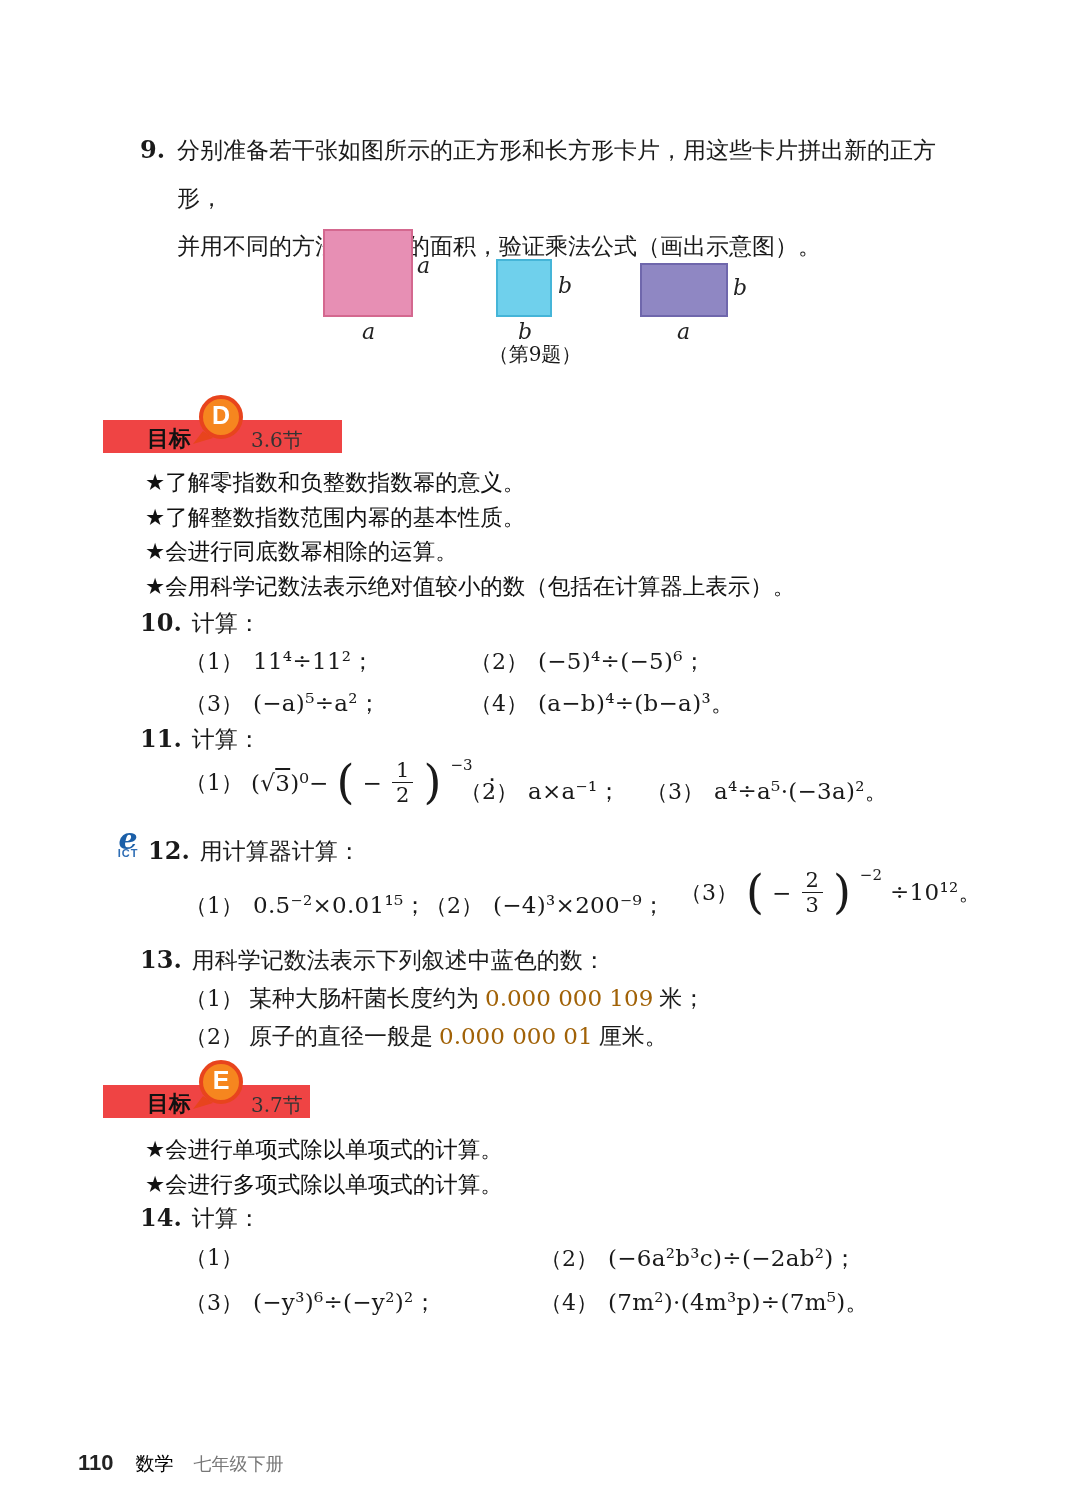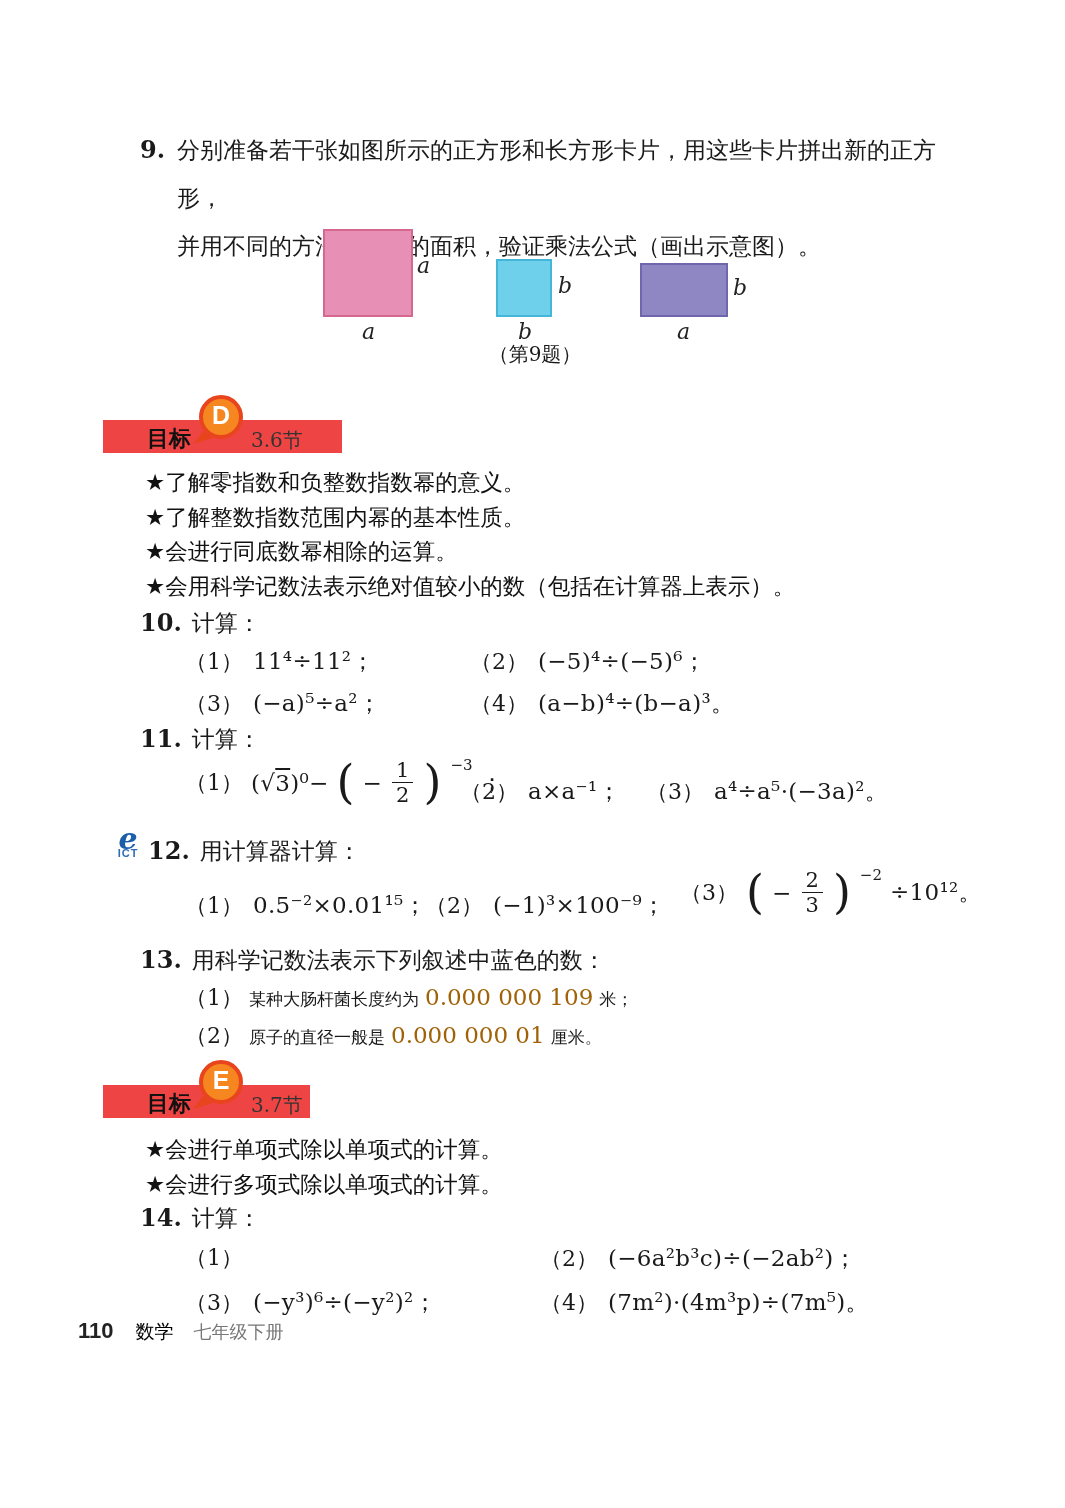--- a/index.html
+++ b/index.html
@@ -120,21 +120,21 @@
     margin-left: 1px;
   }
   .radicand { text-decoration: overline; }
 
   
   .blue {
     color: #a16207;
     font-family: "DejaVu Serif", "Liberation Serif", serif;
     font-size: 23px;
   }
-  .cjk { font-size: 17px; white-space: nowrap; }
+  .cjk { font-size: 23px; white-space: nowrap; }
 
   
   .ict {
     position: absolute;
     left: 0px; top: -8px;
     width: 46px;
     text-align: center;
     line-height: 1;
   }
   .ict-e {
@@ -267,21 +267,21 @@
     <div class="row" style="position:absolute; left:43px; top:4px;">
       <span class="pnum">12.</span>
       <span class="ptitle">用计算器计算：</span>
     </div>
     <div class="row" style="position:absolute; left:80px; top:58px;">
       <span class="plabel">（1）</span>
       <span class="math">0.5⁻²×0.01¹⁵；</span>
     </div>
     <div class="row" style="position:absolute; left:320px; top:58px;">
       <span class="plabel">（2）</span>
-      <span class="math">(−1)³×100⁻⁹；</span>
+      <span class="math">(−4)³×200⁻⁹；</span>
     </div>
     <div class="rowc" style="position:absolute; left:575px; top:36px;">
       <span class="plabel">（3）</span>
       <span class="bigp">(</span>
       <span class="math">−</span>
       <span class="frac">
         <span class="fnum">2</span>
         <span class="fden">3</span>
       </span>
       <span class="bigp">)</span>
@@ -341,19 +341,19 @@
     <div class="row" style="position:absolute; left:45px; top:84px;">
       <span class="plabel">（3）</span>
       <span class="math">(−y³)⁶÷(−y²)²；</span>
     </div>
     <div class="row" style="position:absolute; left:400px; top:84px;">
       <span class="plabel">（4）</span>
       <span class="math">(7m²)·(4m³p)÷(7m⁵)。</span>
     </div>
   </div>
 
-  <div class="abs footer" style="left:78px; top:1318px;text-align:right;">
+  <div class="abs footer" style="left:78px; top:1450px;text-align:right;">
     <span class="footer-page">110</span>
     <span class="footer-subject">数学</span>
     <span class="footer-volume">七年级下册</span>
   </div>
 
 </div>
 
 </body></html>

